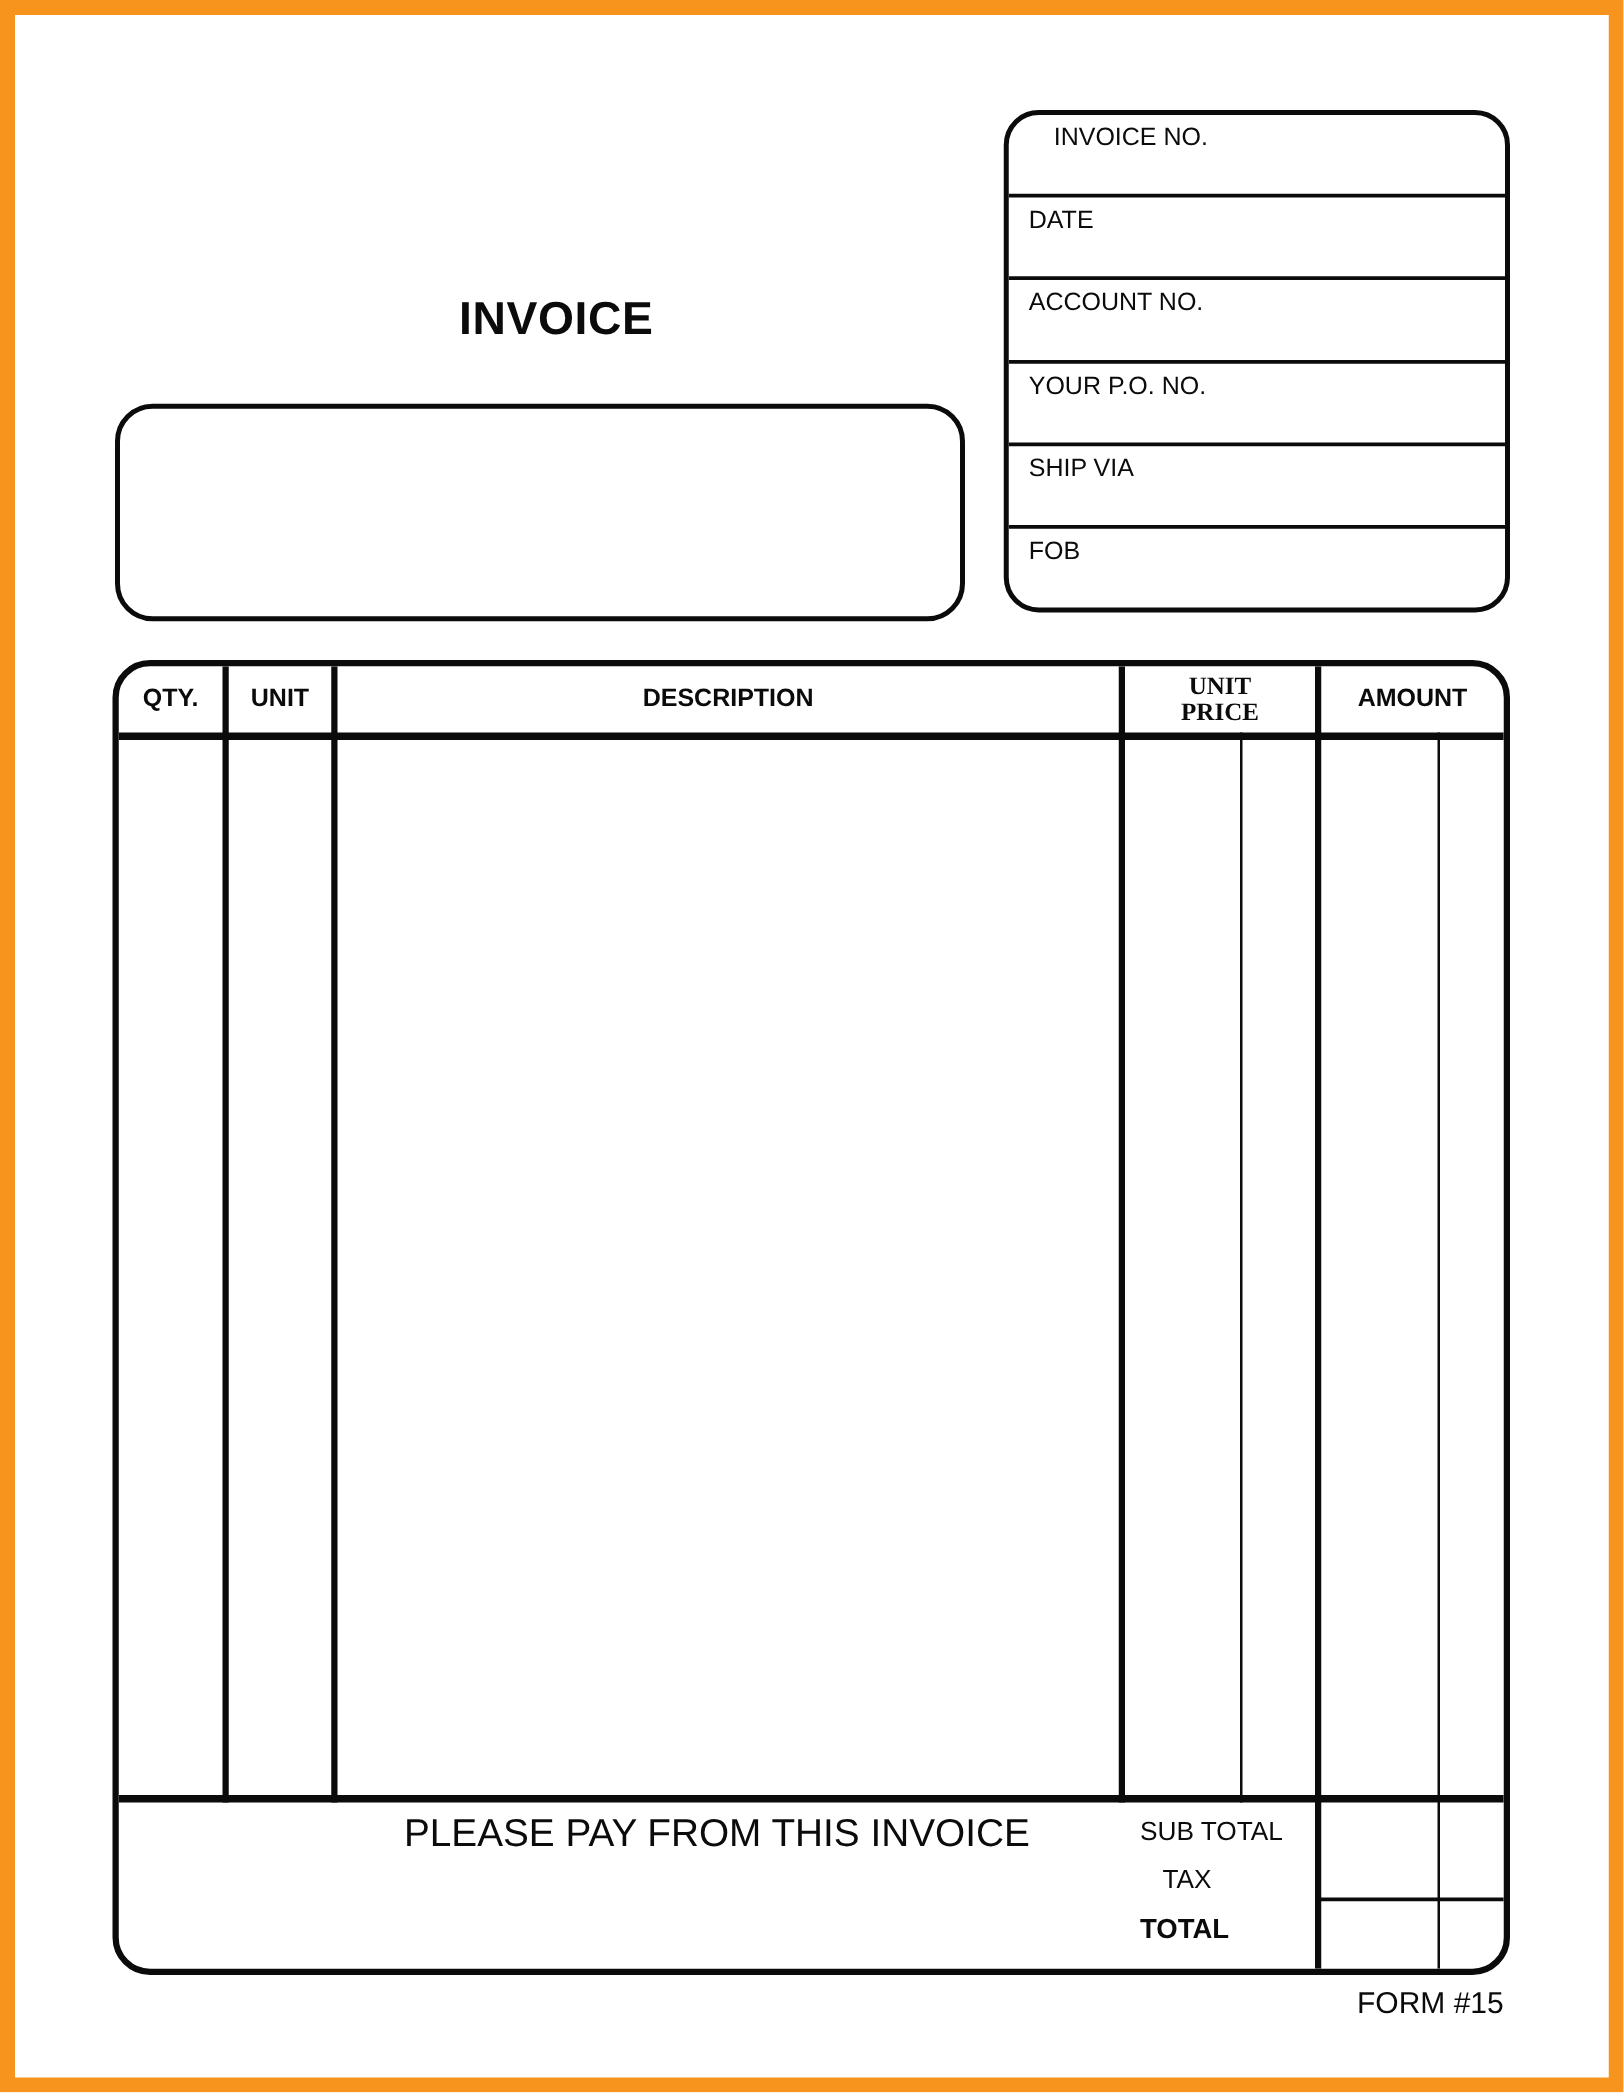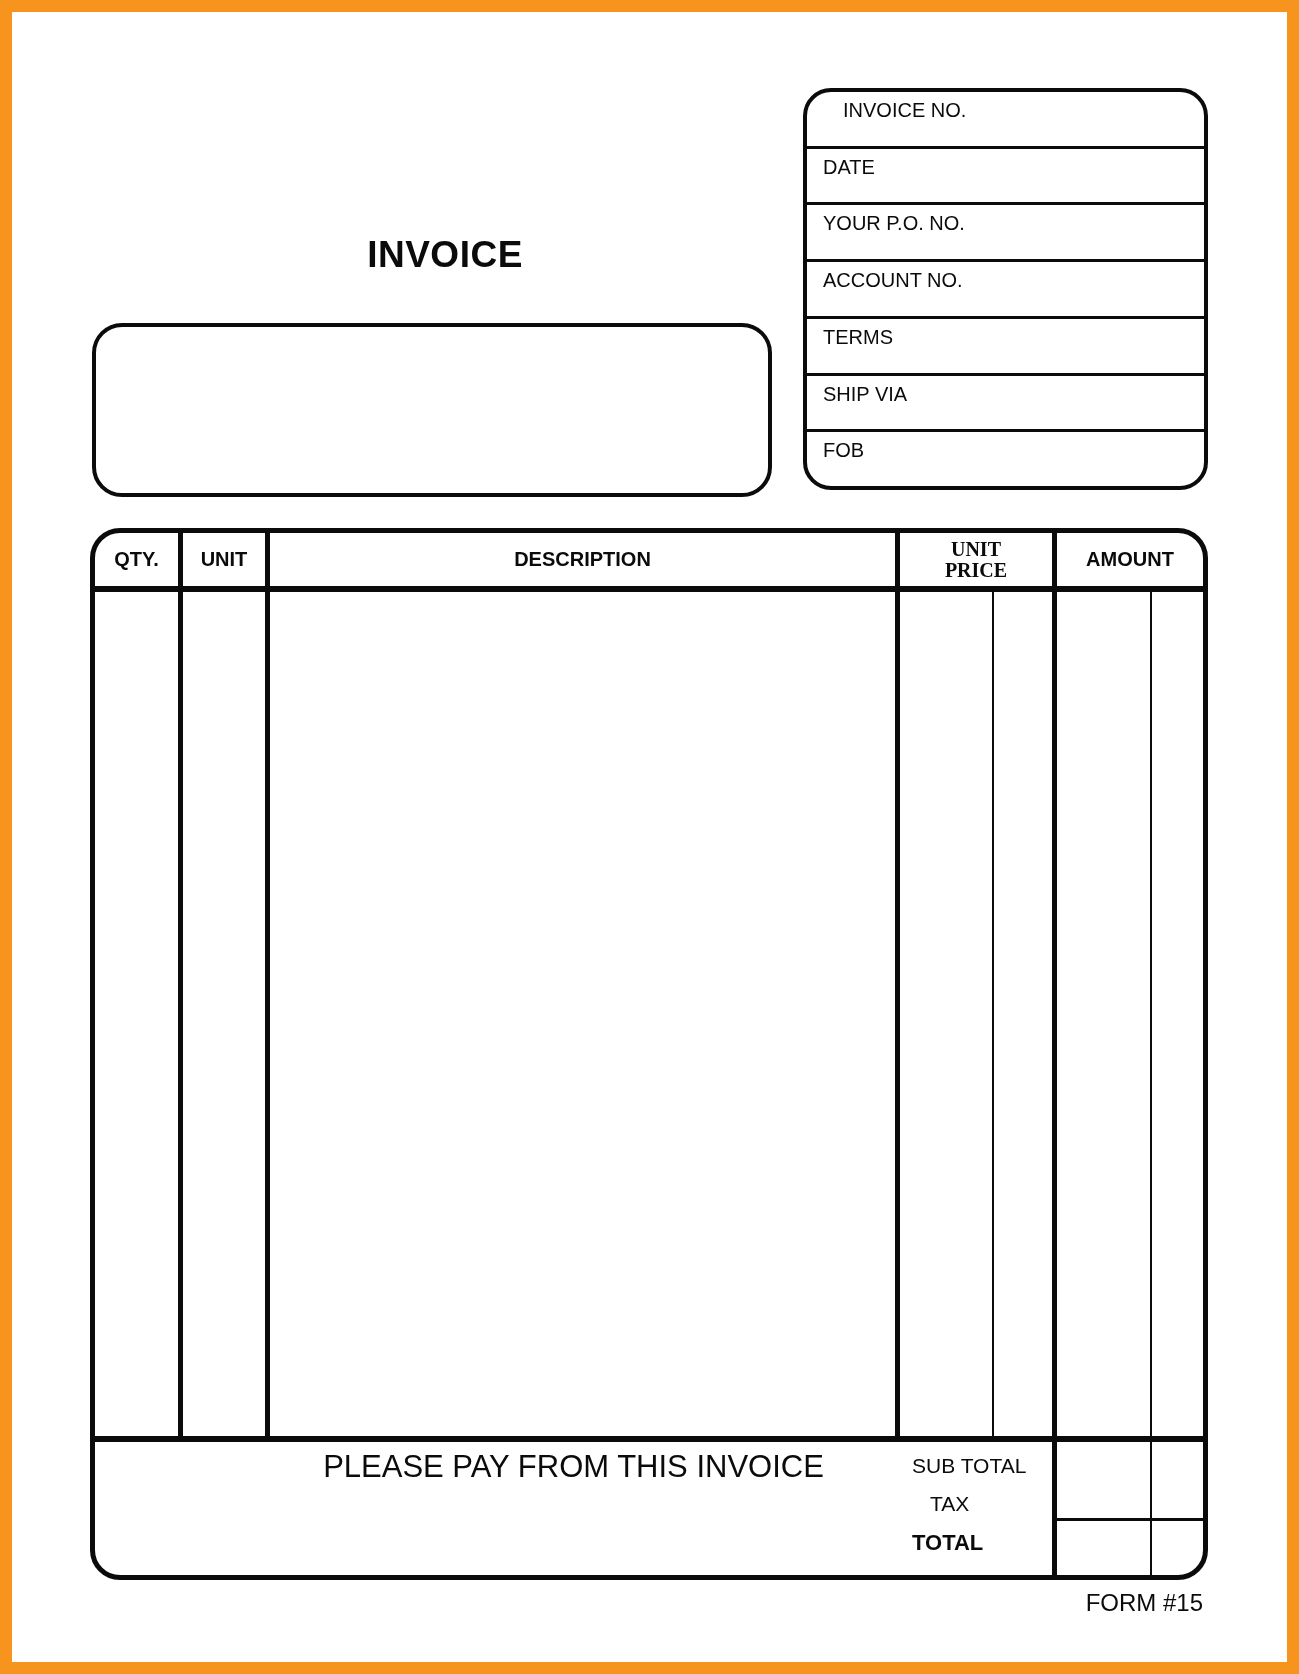--- a/index.html
+++ b/index.html
@@ -169,27 +169,24 @@
   <div class="bill-box"></div>
 
   <div class="info-table">
     <div class="info-row">
       <span>INVOICE NO.</span>
     </div>
     <div class="info-row">
       <span>DATE</span>
     </div>
     <div class="info-row">
+      <span>ACCOUNT NO.</span>
+    </div>
+    <div class="info-row">
       <span>YOUR P.O. NO.</span>
-    </div>
-    <div class="info-row">
-      <span>ACCOUNT NO.</span>
-    </div>
-    <div class="info-row">
-      <span>TERMS</span>
     </div>
     <div class="info-row">
       <span>SHIP VIA</span>
     </div>
     <div class="info-row">
       <span>FOB</span>
     </div>
   </div>
 
   <div class="main-table">

